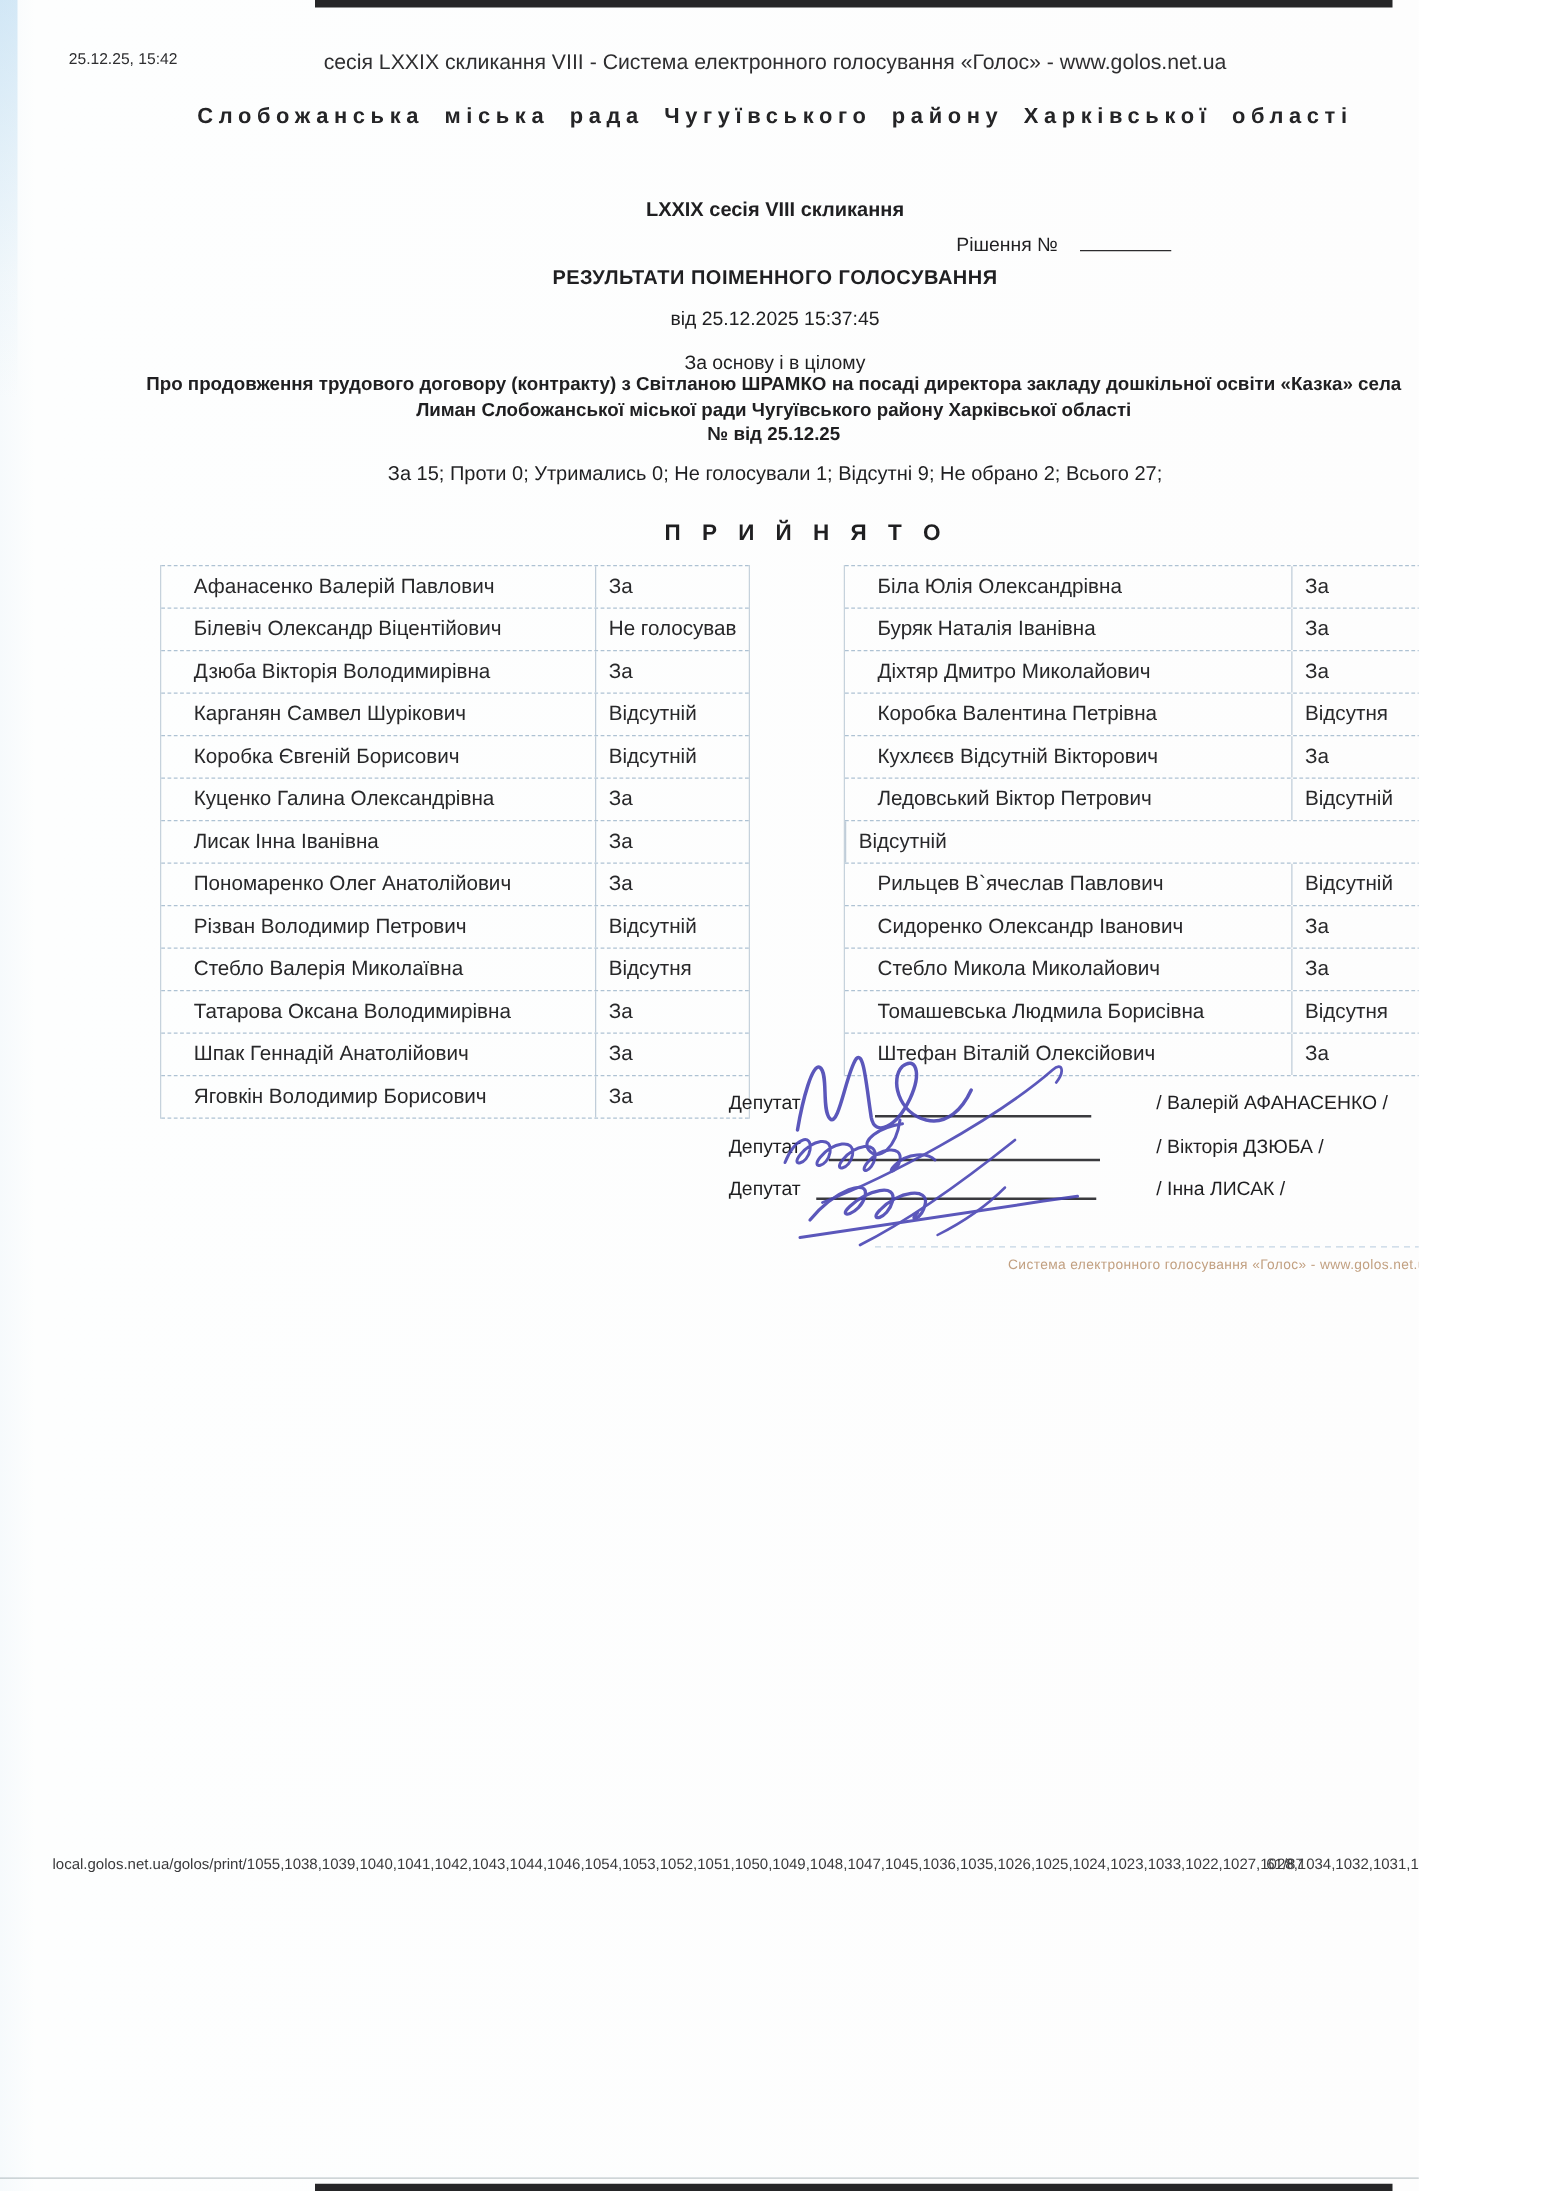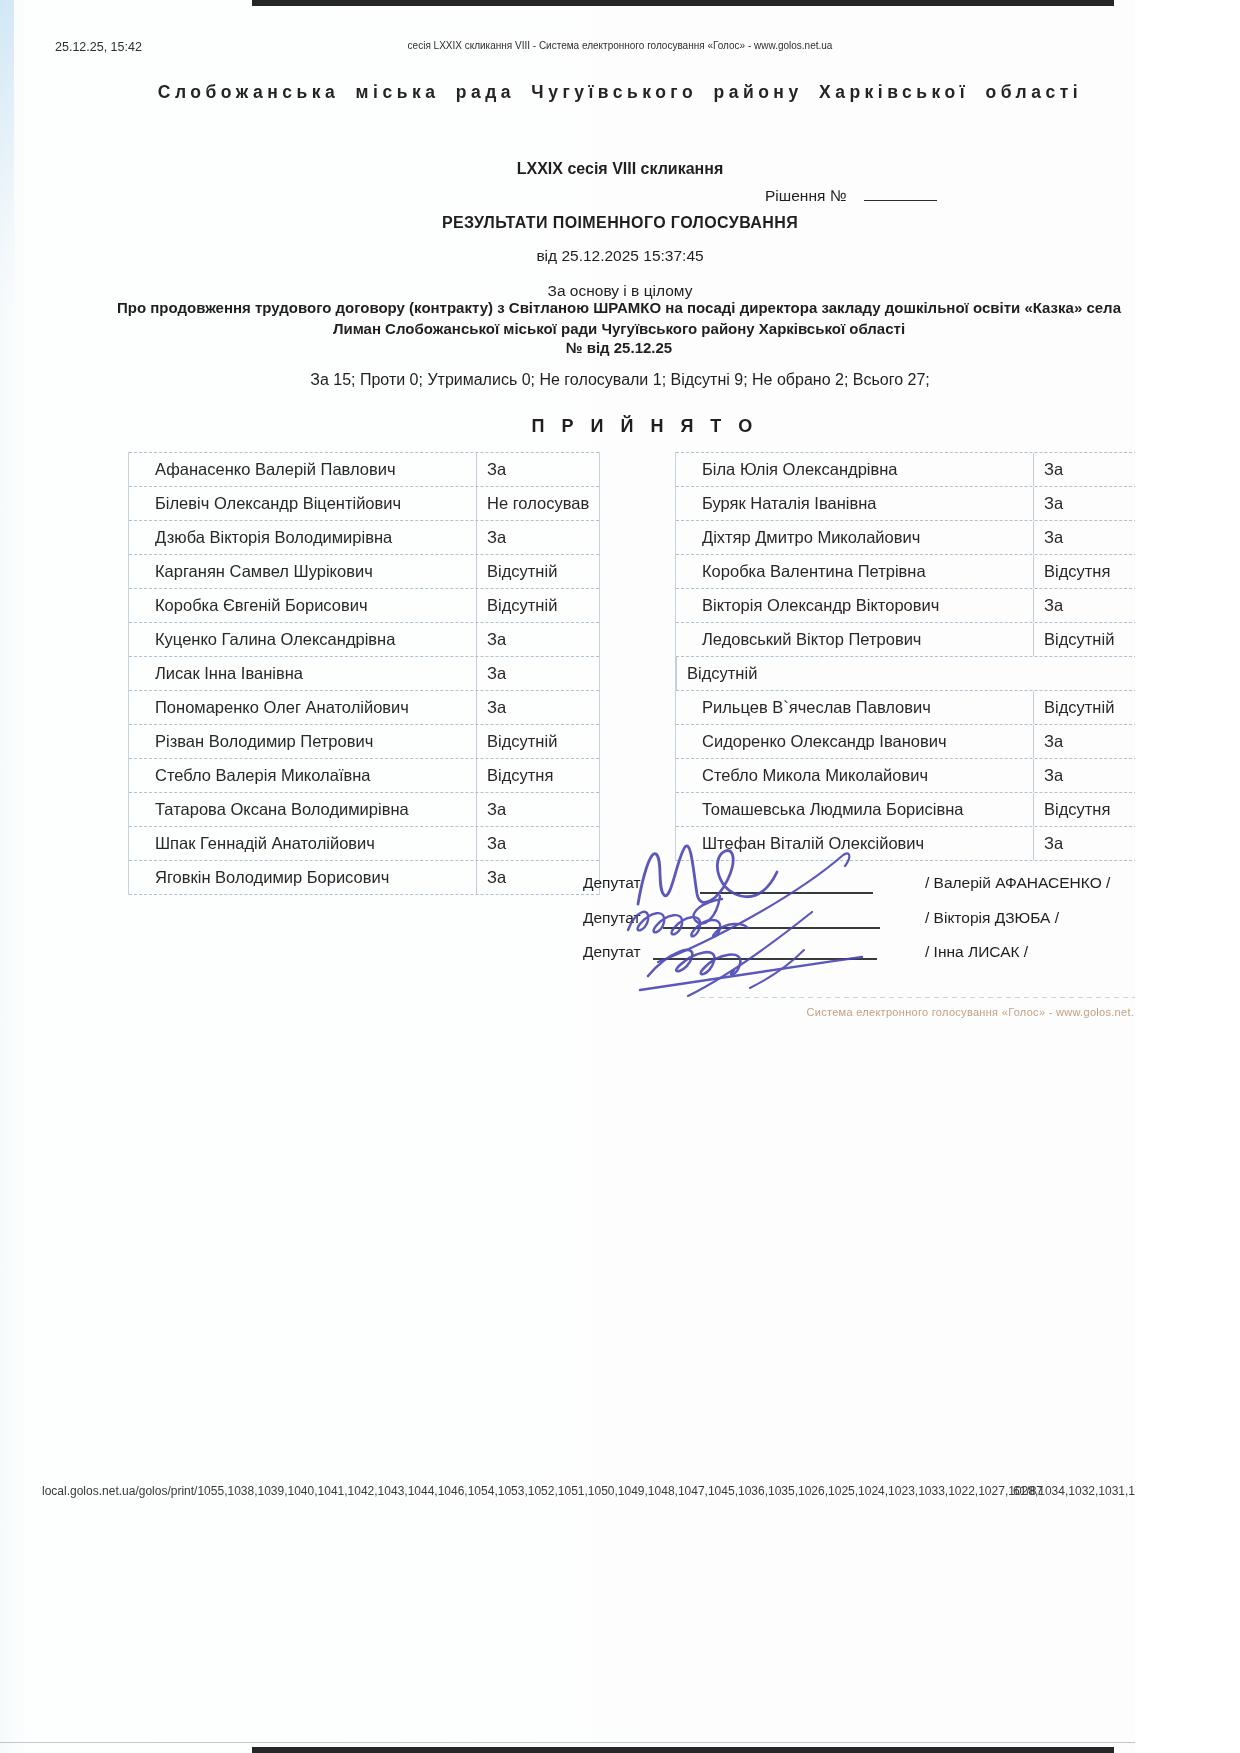--- a/index.html
+++ b/index.html
@@ -11,21 +11,21 @@
   .abs{position:absolute;}
   .centered{left:4px; width:1232px; text-align:center;}
   .edge-strip{position:absolute; left:252px; width:862px; height:6px; background:#262628;}
   .scan-glow{position:absolute; left:0; top:0; width:14px; height:320px;
     background:linear-gradient(180deg,rgba(150,200,235,.38),rgba(190,220,240,.12) 70%,transparent);}
   .scan-right{position:absolute; top:985px; left:1207px; width:1px; height:760px; background:rgba(140,150,158,.45);}
   .scan-right2{position:absolute; top:0; left:1231px; width:1px; height:1745px; background:rgba(165,175,182,.30);}
   .scan-bottom{position:absolute; left:0; top:1742px; width:1240px; height:1px; background:rgba(140,155,160,.55);}
 
   .printed-at{left:55px; top:40px; font-size:12.5px; color:#2e2e30;}
-  .hdr-center{top:40px; font-size:10px; color:#2e2e30;}
+  .hdr-center{top:40px; font-size:17px; color:#2e2e30;}
   .org-title{top:82px; font-size:17.5px; font-weight:bold; letter-spacing:4.5px; word-spacing:7px; color:#242426;}
   .session-line{top:160px; font-size:16px; font-weight:bold;}
   .decision-line{left:765px; top:186px; width:172px; display:flex; align-items:baseline; font-size:15.5px;gap:12px;}
   .decision-line .lbl{white-space:nowrap;}
   .decision-line .line{flex:1; border-bottom:1.5px solid #2c2c2e; height:14px; margin-left:6px;}
   .results-title{top:214px; font-size:16px; font-weight:bold; letter-spacing:.4px;}
   .dt-line{top:247px; font-size:15.5px;}
   .basis-line{top:268px; font-size:15.5px;margin-top:14px;}
   .subject{left:115px; top:297px; width:1008px; text-align:center; font-size:15px; font-weight:bold; line-height:21px;}
   .subject-no{left:115px; top:339px; width:1008px; text-align:center; font-size:15px; font-weight:bold;}
@@ -173,21 +173,21 @@
         <div class="vname">Діхтяр Дмитро Миколайович</div>
         <div class="vvote">За</div>
       </div>
 
       <div class="vrow">
         <div class="vname">Коробка Валентина Петрівна</div>
         <div class="vvote">Відсутня</div>
       </div>
 
       <div class="vrow">
-        <div class="vname">Вікторія Олександр Вікторович</div>
+        <div class="vname">Кухлєєв Відсутній Вікторович</div>
         <div class="vvote">За</div>
       </div>
 
       <div class="vrow">
         <div class="vname">Ледовський Віктор Петрович</div>
         <div class="vvote">Відсутній</div>
       </div>
 
       <div class="vrow">
         <div class="vvote">Відсутній</div>

